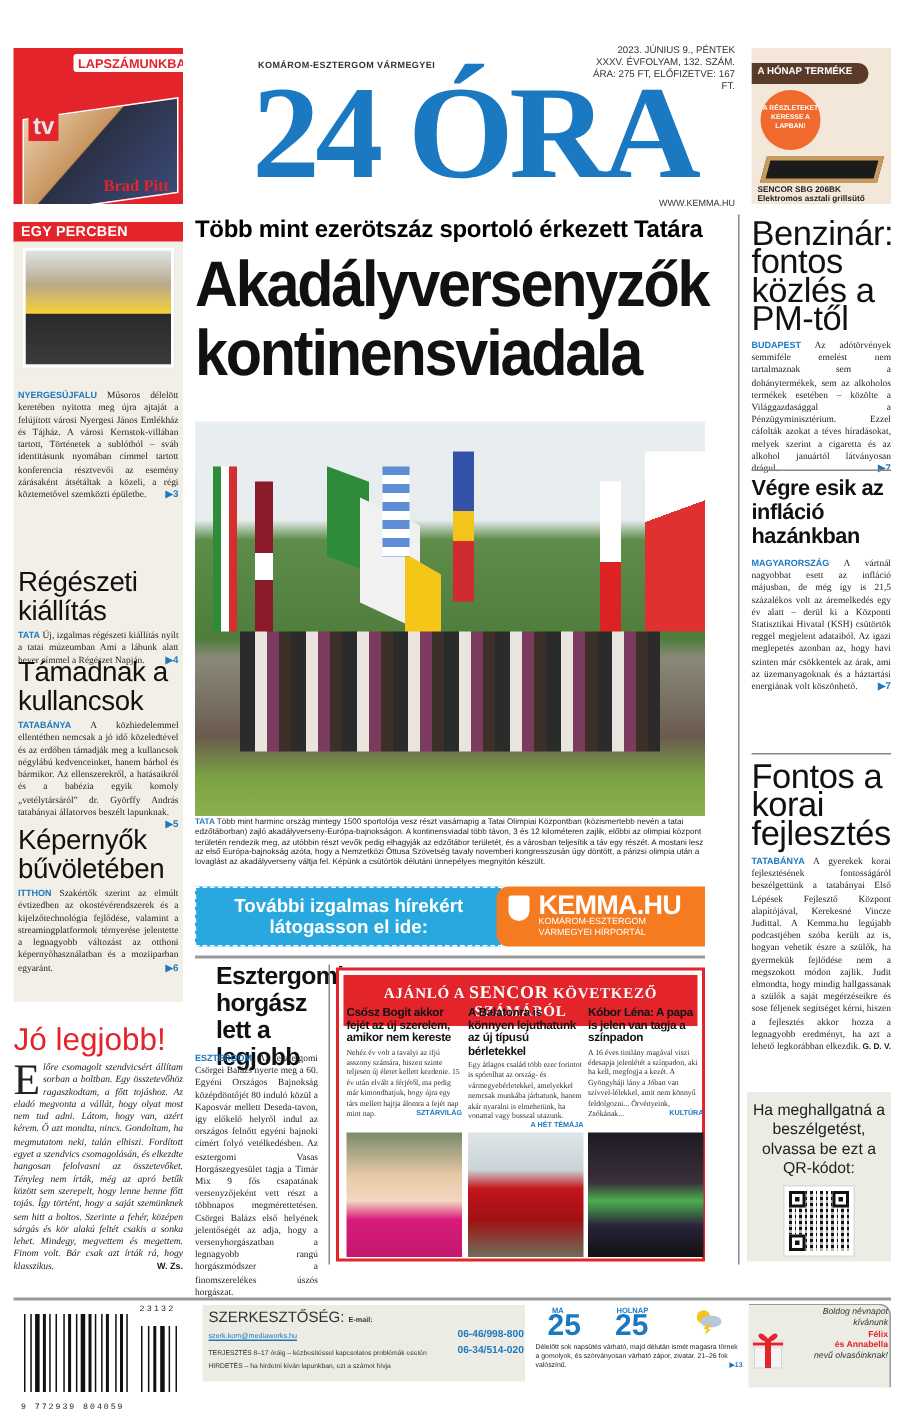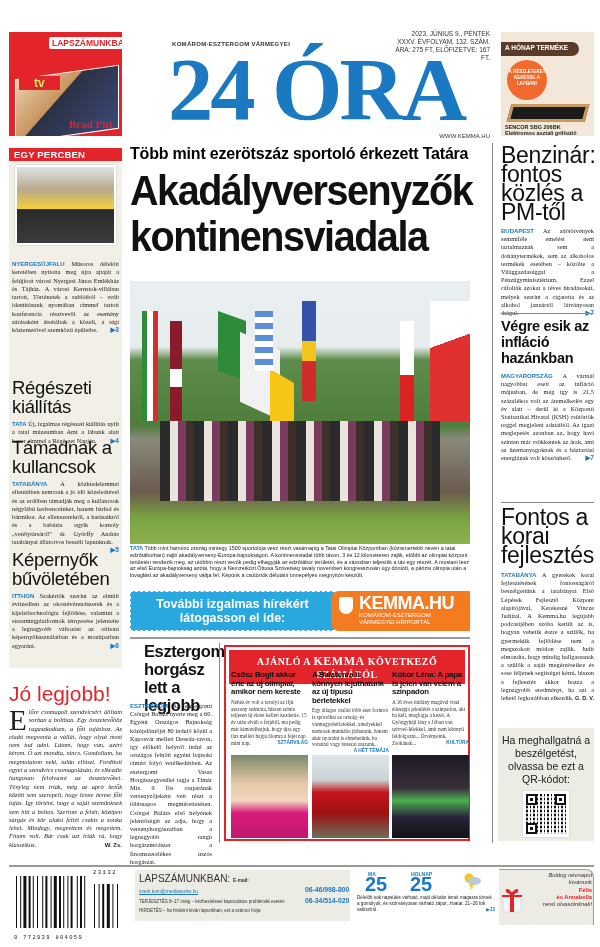--- a/index.html
+++ b/index.html
@@ -3,21 +3,21 @@
 <meta charset="utf-8">
 <style>
 *{box-sizing:border-box;margin:0;padding:0}
 body{width:600px;height:947px;background:#fff;position:relative;overflow:hidden;font-family:"Liberation Sans",sans-serif;color:#111}
 .abs{position:absolute}
 
 #promo-left{left:9px;top:32px;width:113px;height:104px;background:#e3242b;overflow:hidden}
 #promo-left .t1{color:#fff;font-weight:bold;font-size:17px;padding:3px 4px 0;line-height:18px;font-family:"Liberation Sans",sans-serif;letter-spacing:-0.3px}
 #promo-left .t2{background:#fff;color:#e3242b;font-weight:bold;font-size:8.5px;margin-left:40px;margin-top:2px;padding:1px 3px;display:inline-block;border-radius:2px}
 #promo-left .mag{position:absolute;left:6px;top:40px;width:104px;height:64px;background:linear-gradient(135deg,#e8cfae 0%,#c8955f 40%,#2b3044 41%,#3a4a78 100%);transform:skewY(-8deg);border:1px solid #fff}
-#promo-left .tvlogo{position:absolute;left:10px;top:44px;background:#e3242b;color:#bef264;font-weight:bold;font-size:12px;padding:0 15px}
+#promo-left .tvlogo{position:absolute;left:10px;top:44px;background:#e3242b;color:#e5e5e5;font-weight:bold;font-size:16px;padding:0 3px}
 #promo-left .brad{position:absolute;left:60px;top:86px;color:#e3242b;font-weight:bold;font-size:11px;font-family:"Liberation Serif",serif}
 #paper-sub{left:172px;top:41px;font-size:6px;letter-spacing:.3px;color:#333;font-weight:bold}
 #logo{left:168px;top:46px;font-family:"Liberation Serif",serif;font-weight:bold;color:#1a79c1;font-size:88px;line-height:88px;letter-spacing:-3px;transform:scaleX(1.03);transform-origin:left}
 #issue{left:390px;top:30px;text-align:right;font-size:6.5px;line-height:8px;color:#333;width:100px}
 #url{left:410px;top:133px;font-size:6px;color:#333;width:80px;text-align:right}
 #promo-right{left:501px;top:32px;width:93px;height:104px;background:#f2e7d8;overflow:hidden}
 #promo-right .band{position:absolute;left:0;top:10px;width:78px;height:14px;background:#5a3b2a;color:#fff;font-size:6.5px;font-weight:bold;padding:2px 4px;border-radius:0 7px 7px 0}
 #promo-right .badge{position:absolute;left:6px;top:28px;width:40px;height:40px;border-radius:50%;background:#ef6a2c;color:#fff;font-size:4.5px;text-align:center;padding-top:9px;line-height:6px;font-weight:bold}
 #promo-right .grill{position:absolute;left:8px;top:72px;width:78px;height:18px;background:#1b1b1b;border:3px solid #c79b5e;transform:skewX(-15deg)}
 #promo-right .p1{position:absolute;left:4px;top:92px;font-size:5.5px;font-weight:bold;color:#222;line-height:6px}
@@ -172,31 +172,31 @@
     <div class="rb2">VÁRMEGYEI HÍRPORTÁL</div>
   </div>
 </div>
 <div id="center-hr" class="abs"></div>
 
 <div id="eszt-title" class="abs">Esztergomi horgász lett a legjobb</div>
 <div id="eszt-body" class="abs"><span class="loc">ESZTERGOM</span> <span>Az esztergomi Csörgei Balázs nyerte meg a 60. Egyéni Országos Bajnokság középdöntőjét 80 induló közül a Kaposvár mellett Deseda-tavon, így előkelő helyről indul az országos felnőtt egyéni bajnoki címért folyó vetélkedésben. Az esztergomi Vasas Horgászegyesület tagja a Timár Mix 9 fős csapatának versenyzőjeként vett részt a többnapos megmérettetésen. Csörgei Balázs első helyének jelentőségét az adja, hogy a versenyhorgászatban a legnagyobb rangú horgászmódszer a finomszerelékes úszós horgászat.</span></div>
 <div id="vline1" class="abs"></div>
 
 <div id="ajanlo" class="abs">
-  <div id="ajanlo-hdr"><span>AJÁNLÓ A</span> <span style="font-size:12px">KEMMA</span> <span>KÖVETKEZŐ SZÁMÁBÓL</span></div>
+  <div id="ajanlo-hdr"><span>AJÁNLÓ A</span> <span style="font-size:12px">SENCOR</span> <span>KÖVETKEZŐ SZÁMÁBÓL</span></div>
   <div class="aj-col" style="left:5px">
-    <div class="aj-title">Csősz Bogit akkor érte az új olimpiai, amikor nem kereste</div>
+    <div class="aj-title">Csősz Bogit akkor fejét az új szerelem, amikor nem kereste</div>
     <div class="aj-body"><span>Nehéz év volt a tavalyi az ifjú asszony számára, hiszen szinte teljesen új életet kellett kezdenie. 15 év után elvált a férjétől, ma pedig már kimondhatjuk, hogy újra egy társ mellett hajtja álomra a fejét nap mint nap.</span> <span class="aj-tag">SZTÁRVILÁG</span></div>
   </div>
   <div class="aj-col" style="left:86px">
     <div class="aj-title">A Balatonra is könnyen lejuthatunk az új típusú bérletekkel</div>
     <div class="aj-body"><span>Egy átlagos család több ezer forintot is spórolhat az ország- és vármegyebérletekkel, amelyekkel nemcsak munkába járhatunk, hanem akár nyaralni is elmehetünk, ha vonattal vagy busszal utazunk.</span> <span class="aj-tag">A HÉT TÉMÁJA</span></div>
   </div>
   <div class="aj-col" style="left:166px">
-    <div class="aj-title">Kóbor Léna: A papa is jelen van velem a színpadon</div>
+    <div class="aj-title">Kóbor Léna: A papa is jelen van tagja a színpadon</div>
     <div class="aj-body"><span>A 16 éves tinilány magával viszi édesapja jelenlétét a színpadon, aki ha kell, megfogja a kezét. A Gyöngyháji lány a Jóban van szívvel-lélekkel, amit nem könnyű feldolgozni... Örvényeink, Zsókának...</span> <span class="aj-tag">KULTÚRA</span></div>
   </div>
   <div class="aj-img" style="left:5px;top:108px;height:83px;background:linear-gradient(180deg,#7a8a6a 0%,#e8c9a8 35%,#f2d6bf 55%,#d81b7a 70%,#c2186f 100%)"></div>
   <div class="aj-img" style="left:86px;top:108px;height:83px;background:linear-gradient(180deg,#dfe6ea 0%,#c9d3d6 30%,#c4161c 45%,#a01013 70%,#6d6f5a 100%)"></div>
   <div class="aj-img" style="left:166px;top:108px;height:83px;background:linear-gradient(180deg,#1d1a24 0%,#3a2f3a 40%,#4caf50 55%,#2a233a 75%,#111 100%)"></div>
 </div>
 
 <div id="vline2" class="abs"></div>
 <div class="abs" style="left:501px;top:146px;width:93px">
   <div class="rh">Benzinár: fontos közlés a PM-től</div>
@@ -246,21 +246,21 @@
       <rect x="88.19999999999999" y="10" width="2" height="44"></rect>
       <rect x="92.79999999999998" y="10" width="3" height="44"></rect>
       <rect x="98.39999999999998" y="10" width="1" height="44"></rect>
       <rect x="102.99999999999997" y="10" width="1" height="44"></rect>
     </g>
 </svg>
 <div id="barnum" class="abs">9 772939 804059</div>
 <div id="barnum2" class="abs">23132</div>
 
 <div id="szerk" class="abs">
-  <div class="h"><span>LAPSZÁMUNKBAN:</span> <small>E-mail:</small> <a>szerk.kom@mediaworks.hu</a></div>
+  <div class="h"><span>SZERKESZTŐSÉG:</span> <small>E-mail:</small> <a>szerk.kom@mediaworks.hu</a></div>
   <div class="l">TERJESZTÉS 8–17 óráig – kézbesítéssel kapcsolatos problémák esetén</div>
   <div class="l">HIRDETÉS – ha hirdetni kíván lapunkban, ezt a számot hívja</div>
 </div>
 <div id="phones" class="abs">
   <div>06-46/998-800</div>
   <div>06-34/514-020</div>
 </div>
 
 <div id="wx-ma" class="abs">MA</div>
 <div id="wx-holnap" class="abs">HOLNAP</div>

